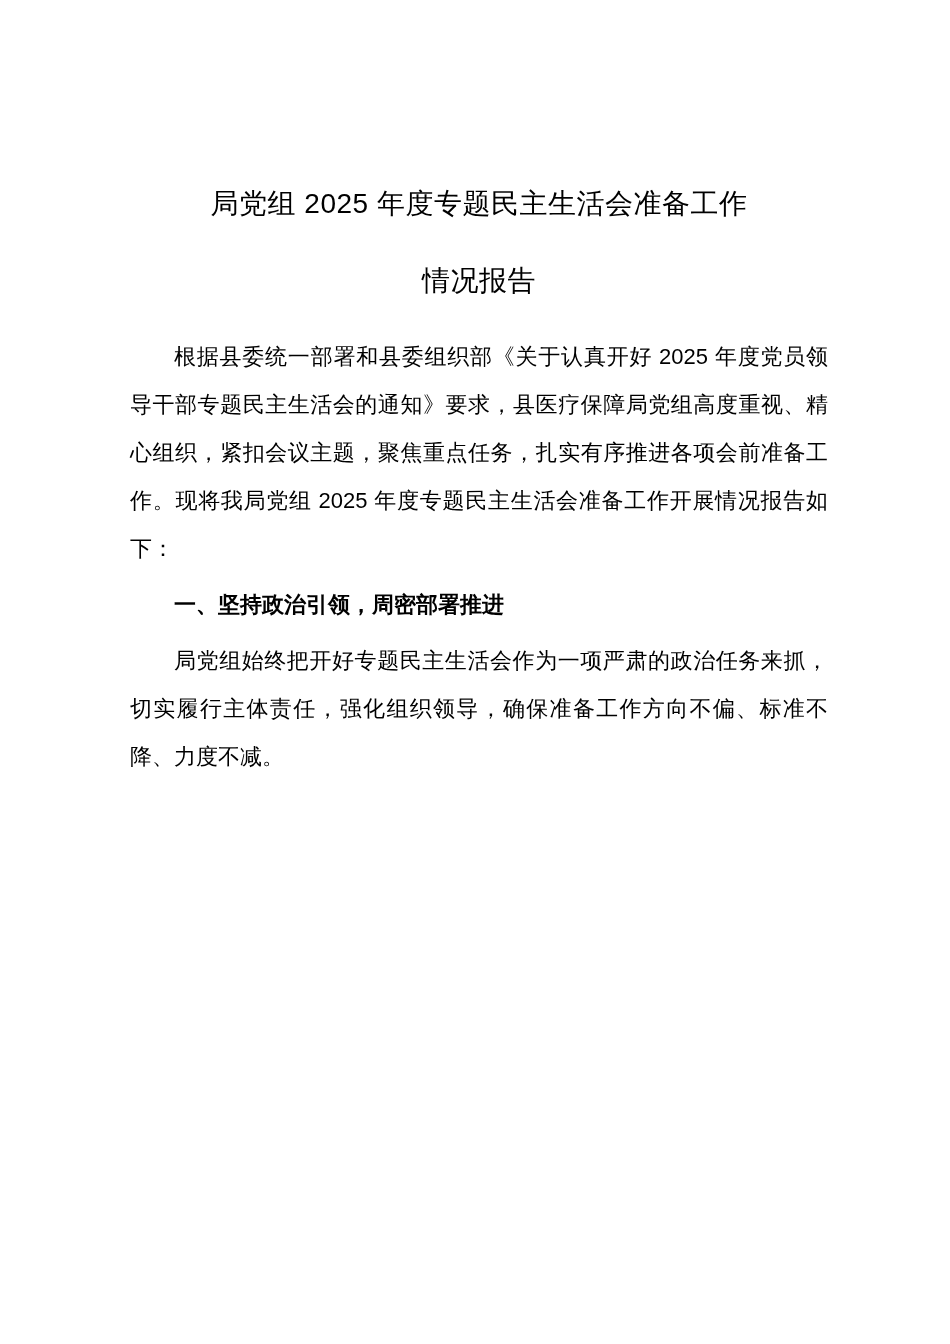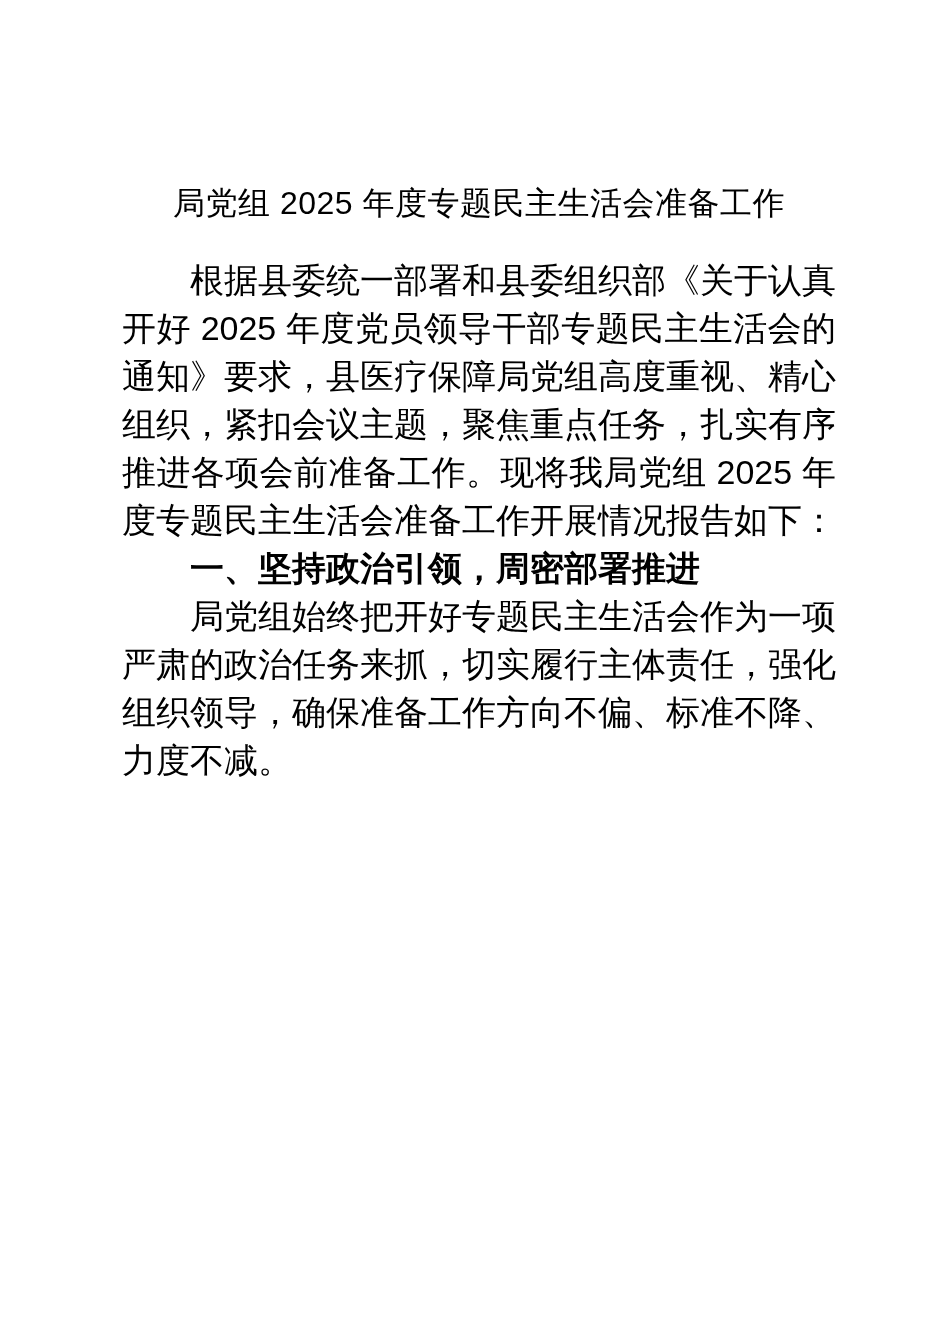--- a/index.html
+++ b/index.html
@@ -15,52 +15,53 @@
     overflow: hidden;
   }
   .page {
     box-sizing: border-box;
     width: 950px;
     height: 1344px;
     padding: 165px 114px 0 122px;
     background: #ffffff;
   }
   .doc-title {
-    font-size: 32px;
+    font-size: 28px;
     line-height: 77px;
     font-weight: 400;
     text-align: center;
     letter-spacing: 0.5px;
   }
   .doc-title .title-line {
     display: block;
   }
   .doc-body {
     margin-top: 14px;
   }
   .doc-body p {
-    margin: 0;
-    font-size: 34px;
+    margin: 8px;
+    font-size: 22px;
     line-height: 48px;
     text-align: justify;
     text-justify: inter-ideograph;
     text-indent: 2em;
     word-break: break-all;
   }
   .doc-body p.section-heading {
     font-weight: 700;
   }
 </style>
 </head>
 <body>
 
 <div class="page">
 
   <div class="doc-title">
     <span class="title-line">局党组 2025 年度专题民主生活会准备工作</span>
+    <span class="title-line">情况报告</span>
   </div>
 
   <div class="doc-body">
     <p>根据县委统一部署和县委组织部《关于认真开好 2025 年度党员领导干部专题民主生活会的通知》要求，县医疗保障局党组高度重视、精心组织，紧扣会议主题，聚焦重点任务，扎实有序推进各项会前准备工作。现将我局党组 2025 年度专题民主生活会准备工作开展情况报告如下：</p>
     <p class="section-heading">一、坚持政治引领，周密部署推进</p>
     <p>局党组始终把开好专题民主生活会作为一项严肃的政治任务来抓，切实履行主体责任，强化组织领导，确保准备工作方向不偏、标准不降、力度不减。</p>
   </div>
 
 </div>
 

